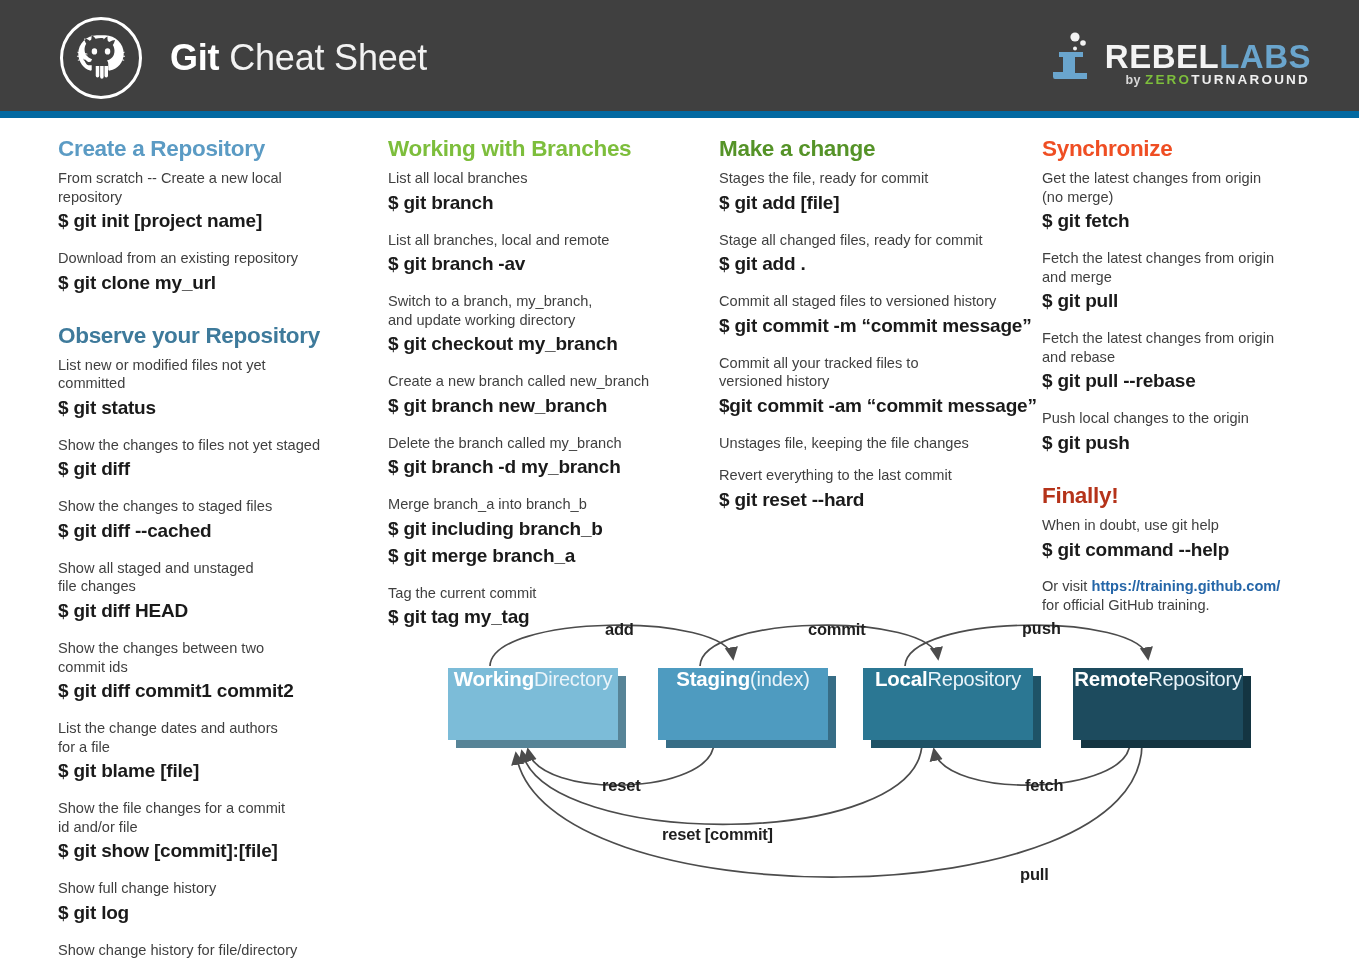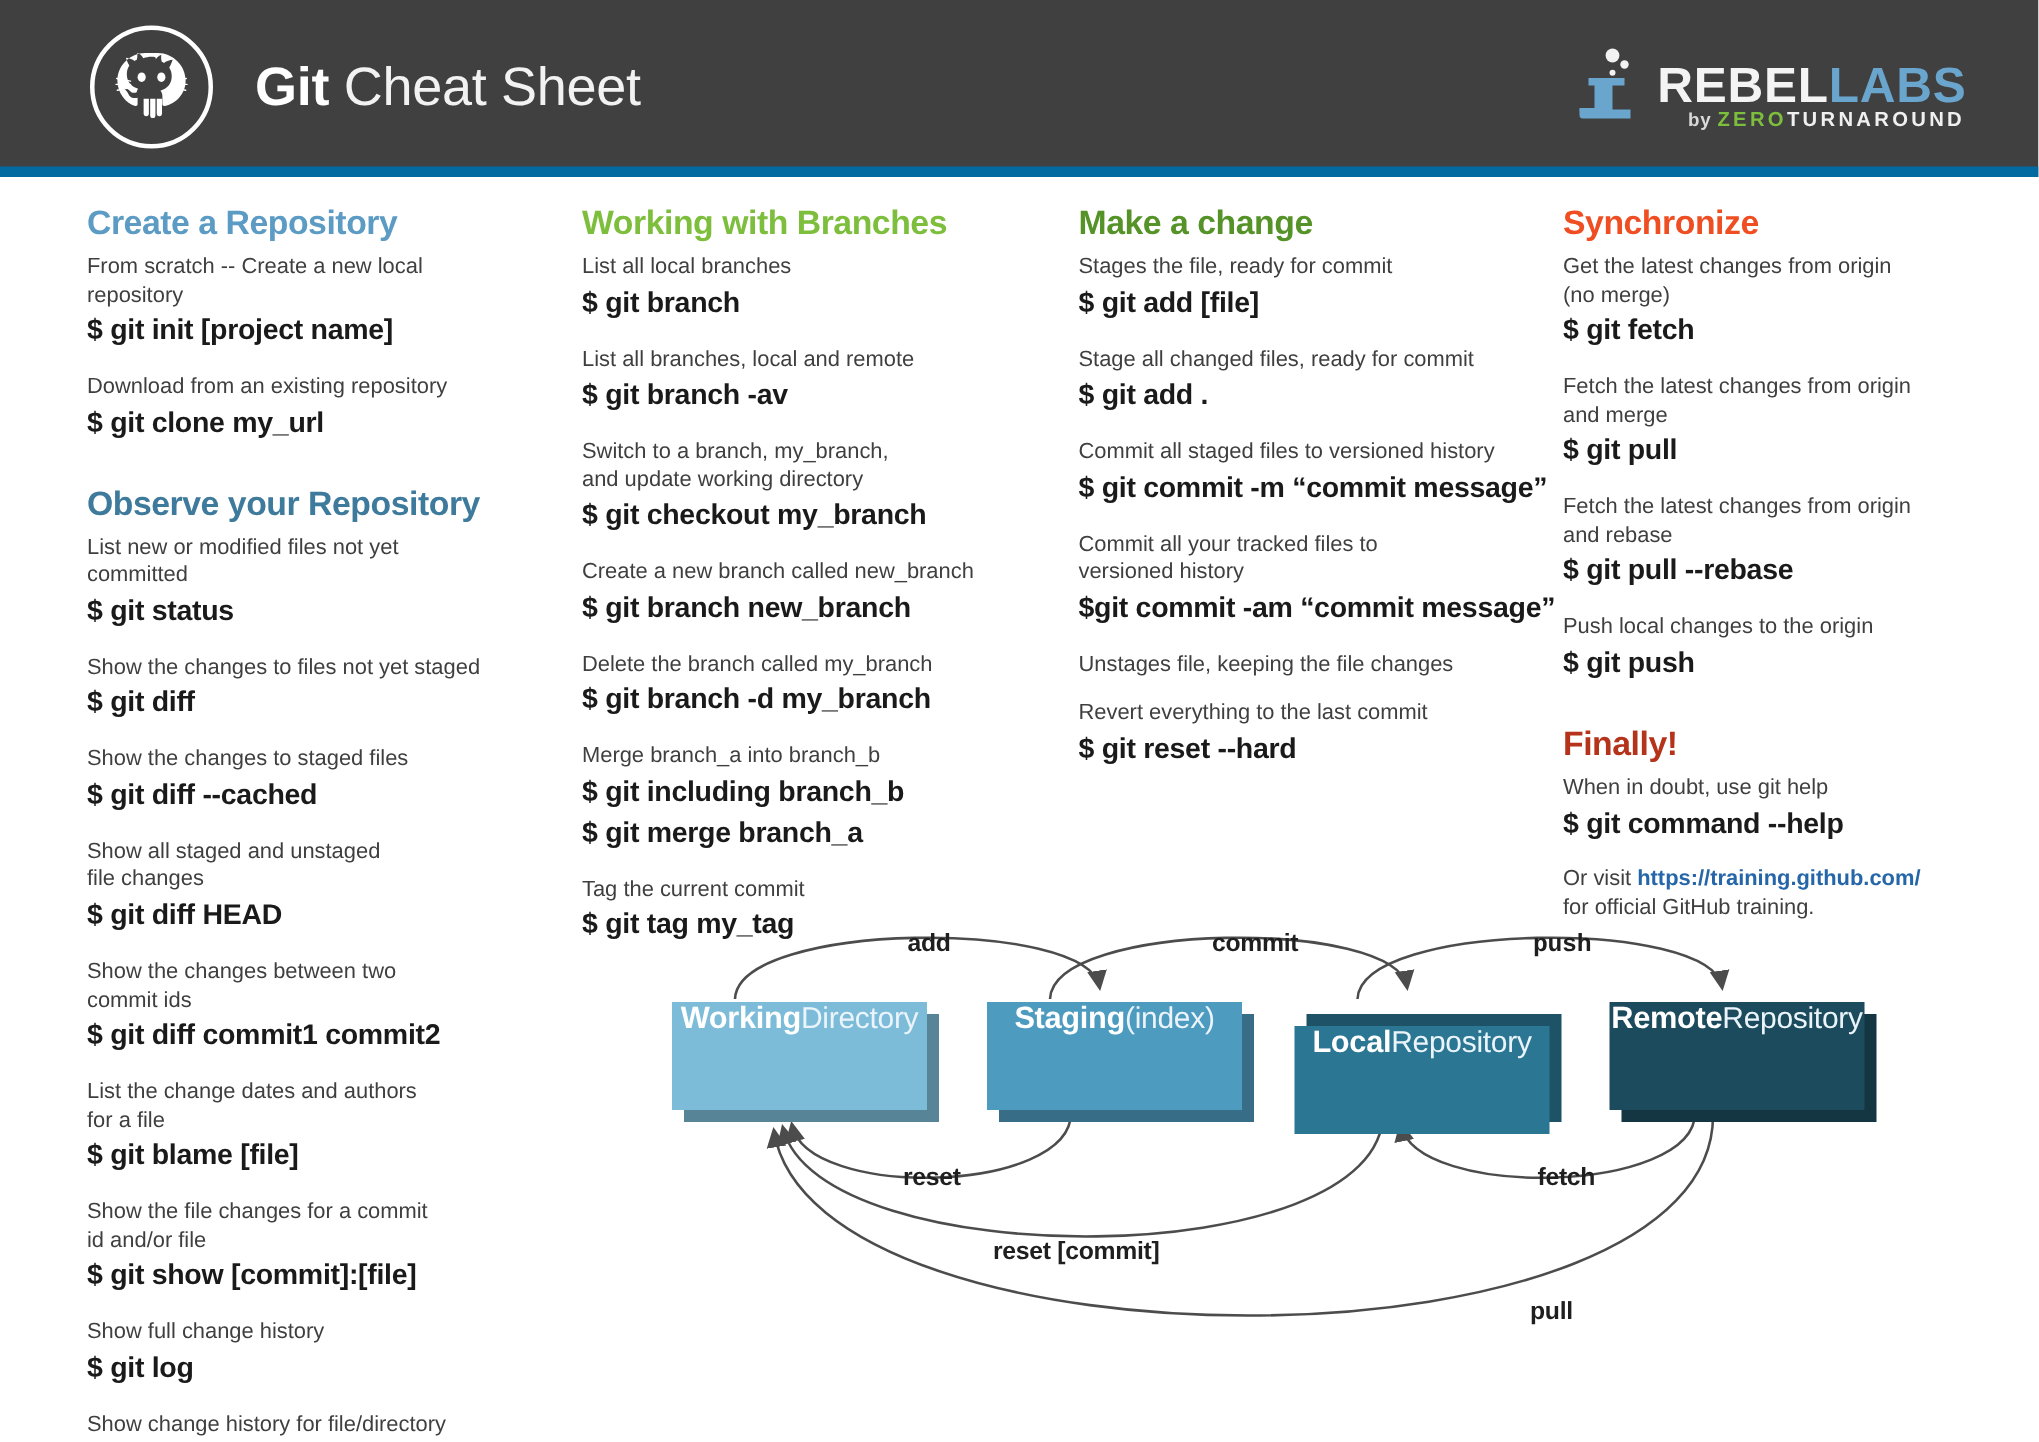--- a/index.html
+++ b/index.html
@@ -345,21 +345,21 @@
     </div>
     <div class="node-box" style="left: 228px; top: 68px; width: 146px; height: 80px;">
       <div class="node-shadow" style="background: rgb(55, 109, 134);"></div>
       <div class="node-face" style="background: rgb(78, 155, 192);">
         <div class="node-title">Staging</div>
         <div class="node-sub">(index)</div>
       </div>
     </div>
     <div class="node-box" style="left: 433px; top: 68px; width: 178px; height: 80px;">
       <div class="node-shadow" style="background: rgb(30, 83, 103);"></div>
-      <div class="node-face" style="background: rgb(43, 119, 147); margin-top: 16px;">
+      <div class="node-face" style="background: rgb(43, 119, 147);">
         <div class="node-title">Local</div>
         <div class="node-sub">Repository</div>
       </div>
     </div>
     <div class="node-box" style="left: 643px; top: 68px; width: 178px; height: 80px;">
       <div class="node-shadow" style="background: rgb(20, 53, 66);"></div>
       <div class="node-face" style="background: rgb(29, 75, 94);">
         <div class="node-title">Remote</div>
         <div class="node-sub">Repository</div>
       </div>

